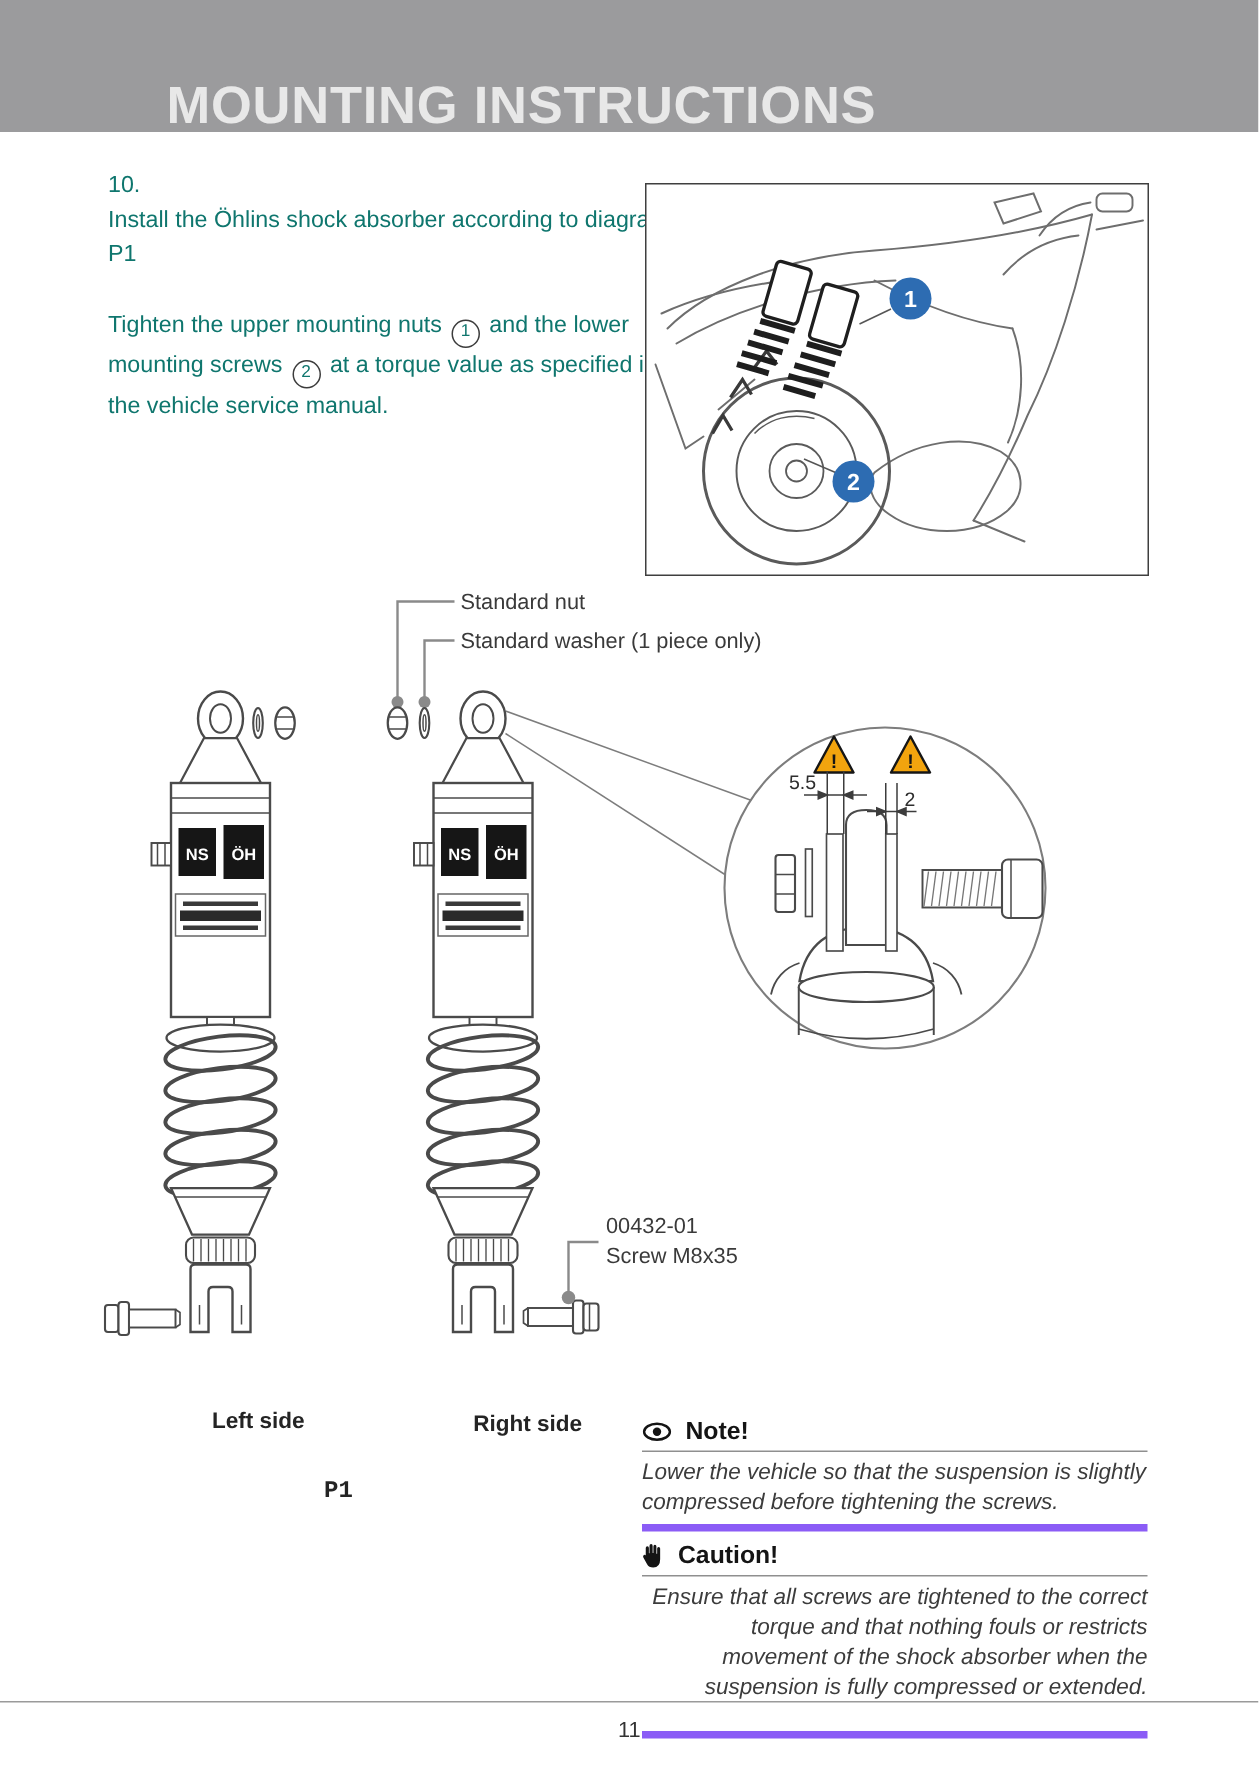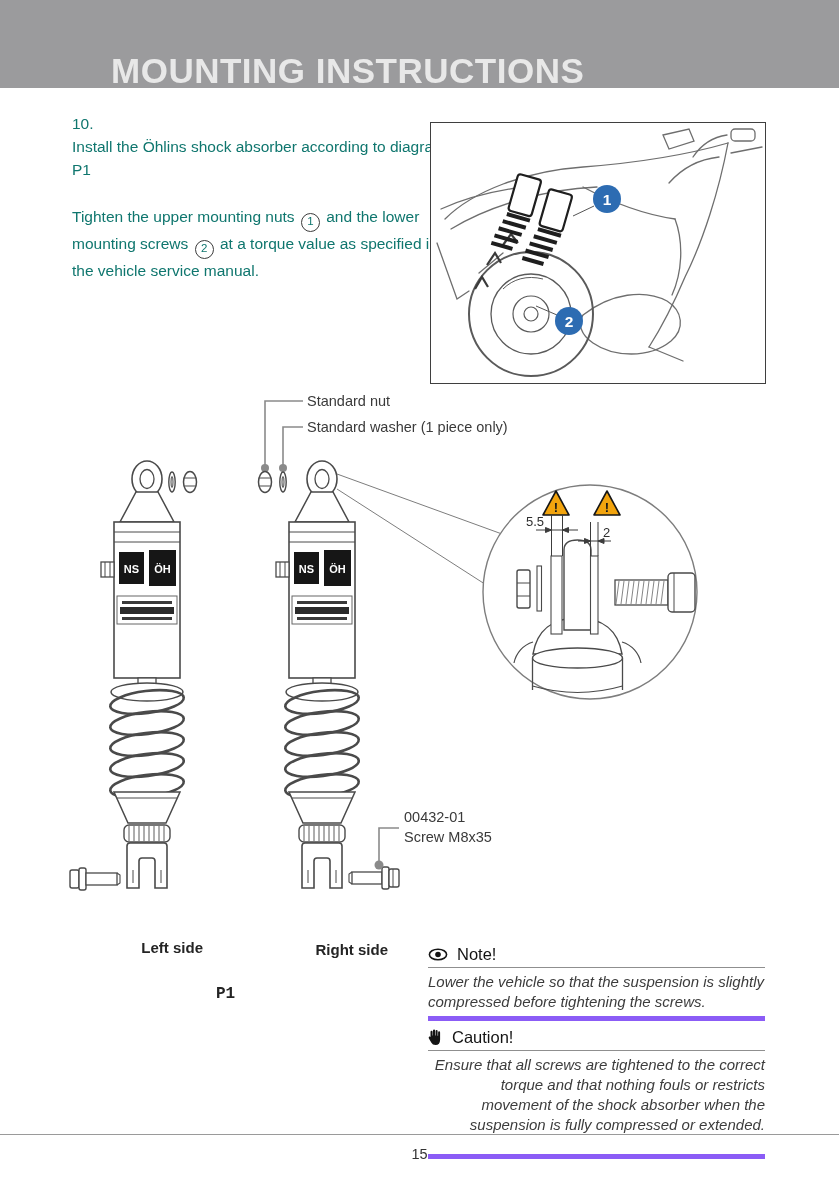--- a/index.html
+++ b/index.html
@@ -19,21 +19,21 @@
     display:inline-block;width:17px;height:17px;line-height:15.5px;border:1.4px solid #3c3c3c;
     border-radius:50%;font-size:11.5px;text-align:center;vertical-align:-3px;margin:0 2px;
   }
   .scooter-box{position:absolute;left:430px;top:122px;width:336px;height:262px;border:1.2px solid #3f3f3f;box-sizing:border-box;background:#fff;}
   .diagram{position:absolute;left:55px;top:390px;}
   .side-label{position:absolute;font-weight:bold;font-size:15px;color:#242424;width:110px;text-align:right;}
   .lbl-left{left:93px;top:939px;}
   .lbl-right{left:278px;top:941px;}
   .lbl-p1{left:216px;top:985px;font-weight:bold;font-size:16px;color:#242424;position:absolute;font-family:Liberation Mono, monospace;}
   .notes{position:absolute;left:428px;top:944px;width:337px;}
-  .sec-head{display:flex;align-items:center;gap:9px;font-weight:normal;font-size:16.5px;line-height:20px;color:#141414;padding-bottom:3px;border-bottom:1px solid #8f8f8f;}
+  .sec-head{display:flex;align-items:center;gap:9px;font-weight:bold;font-size:16.5px;line-height:20px;color:#141414;padding-bottom:3px;border-bottom:1px solid #8f8f8f;}
   .sec-body{font-style:italic;font-size:15px;line-height:20px;color:#3c3c3c;padding:4px 0;border-bottom:5px solid #8b5cf6;}
   .caution-block{margin-top:6px;}
   .caution-block .sec-body{padding-bottom:19px;text-align:right;}
   .footer-rule{position:absolute;left:0;top:1134px;width:839px;border-top:1px solid #9a9a9a;}
   .page-num{position:absolute;left:0;top:1146px;width:839px;text-align:center;font-size:14.5px;color:#333;}
   svg{display:block;}
   svg text{font-family:"Liberation Sans", sans-serif;}
 </style>
 </head>
 <body>
@@ -255,13 +255,13 @@
       <svg width="15" height="17" viewBox="0 0 15 17">
         <path fill="#141414" d="M2.5 8 L2.5 3 Q2.5 1.8 3.6 1.8 Q4.6 1.8 4.6 3 L4.6 6.5 L5 6.5 L5 1.6 Q5 .4 6.1 .4 Q7.1 .4 7.1 1.6 L7.1 6.4 L7.6 6.4 L7.6 2 Q7.6 .9 8.6 .9 Q9.6 .9 9.6 2 L9.6 6.8 L10.1 6.8 L10.1 3.4 Q10.1 2.3 11.1 2.3 Q12.1 2.3 12.1 3.4 L12.1 10.5 Q12.1 16 7.5 16 Q4.5 16 3.4 13.8 L.9 9.4 Q.3 8.2 1.3 7.6 Q2.1 7.2 2.5 8 Z"></path>
       </svg>
       <span>Caution!</span>
     </div>
     <div class="sec-body">Ensure that all screws are tightened to the correct torque and that nothing fouls or restricts movement of the shock absorber when the suspension is fully compressed or extended.</div>
   </div>
 </div>
 
 <div class="footer-rule"></div>
-<div class="page-num">15</div>
+<div class="page-num">11</div>
 
 </body></html>

